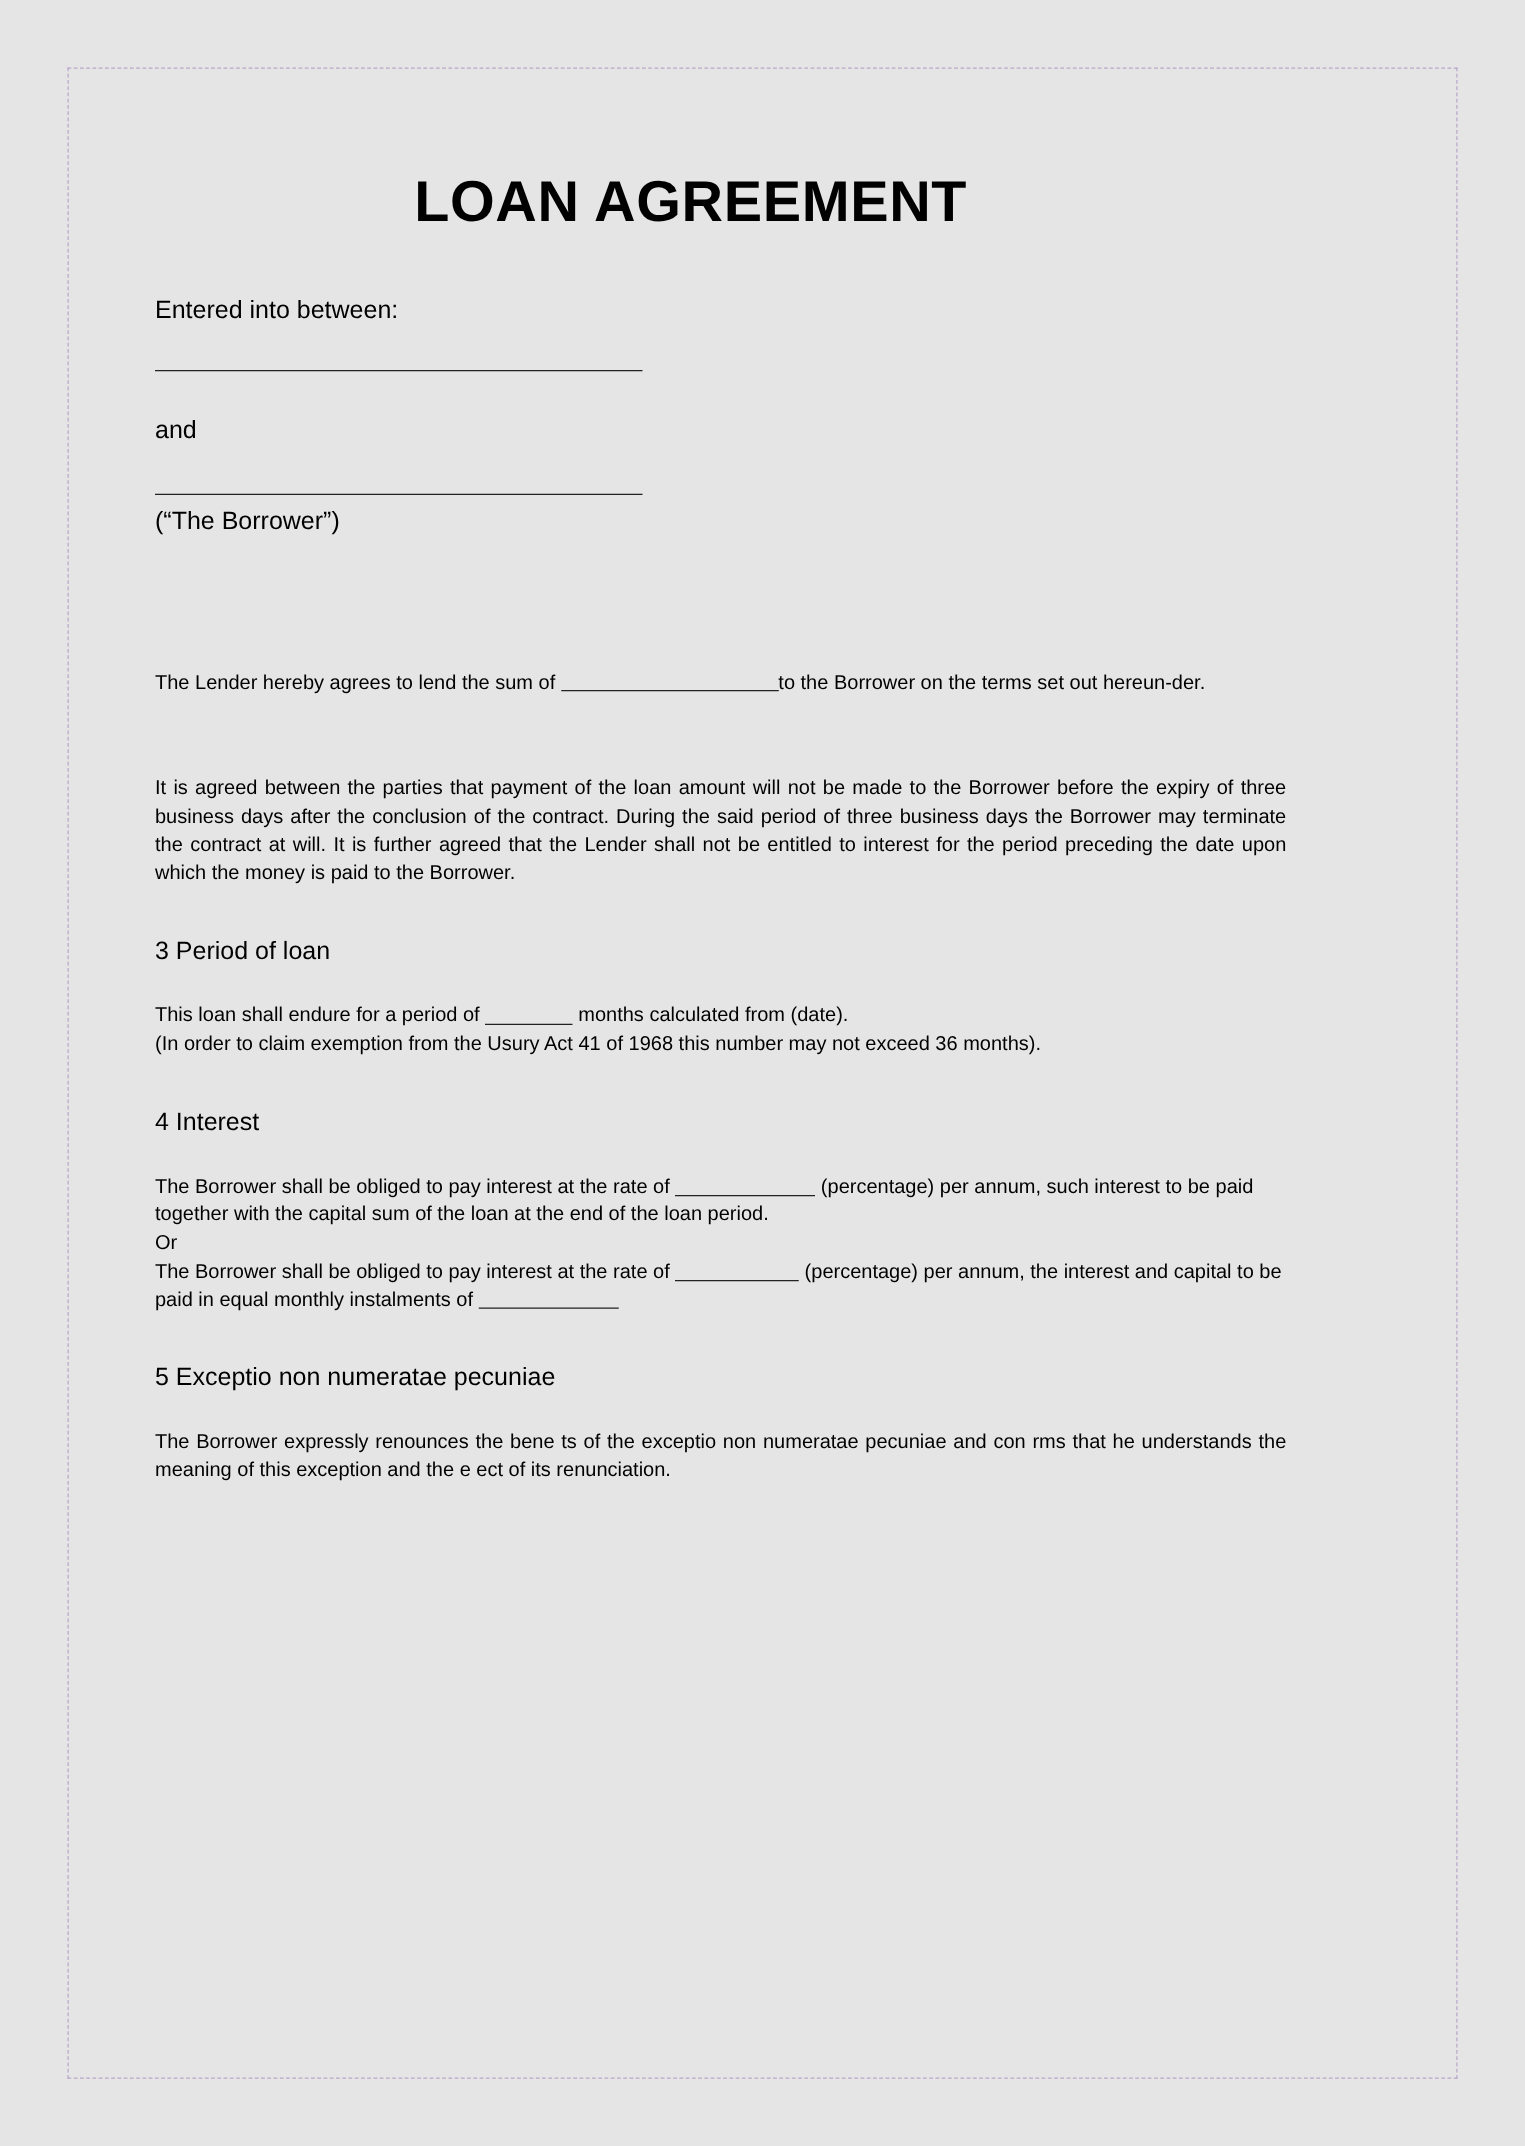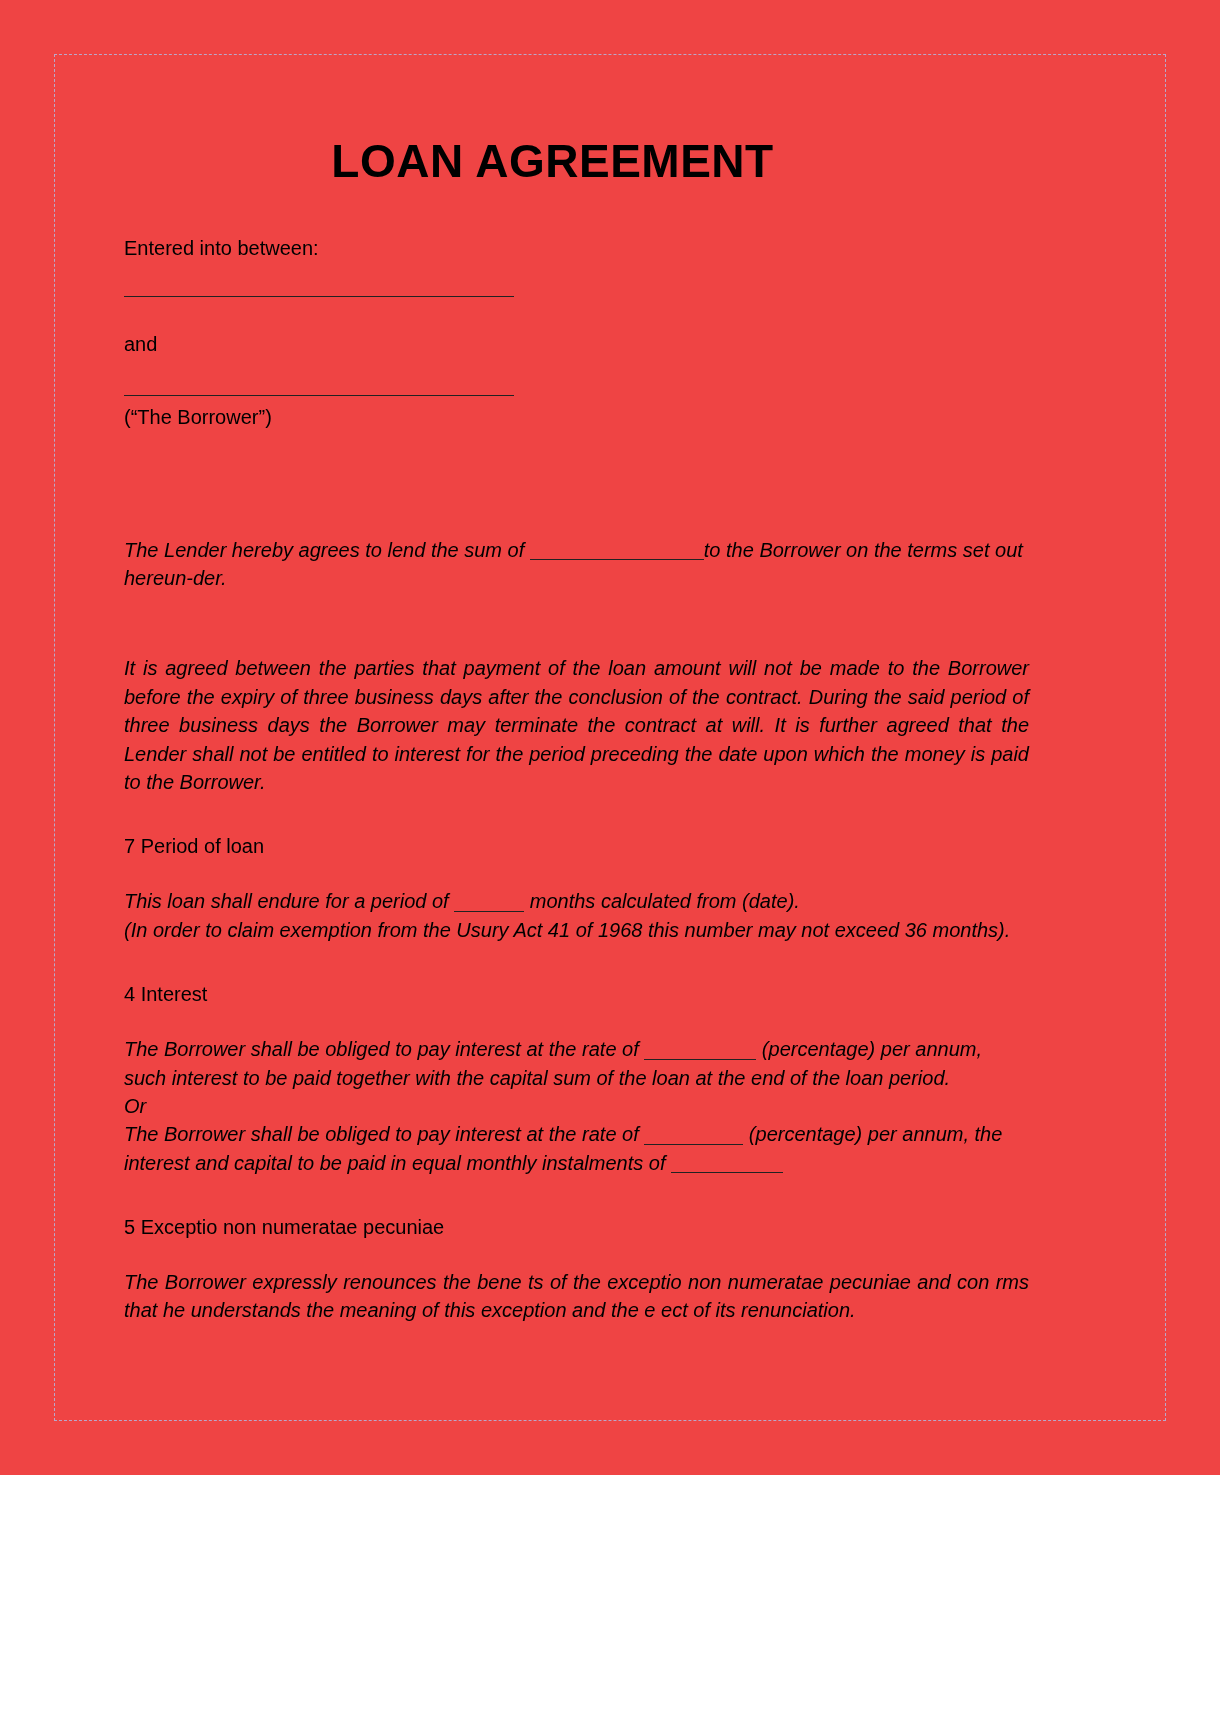--- a/index.html
+++ b/index.html
@@ -8,22 +8,22 @@
     background: #ffffff;
   }
   body {
     font-family: "Liberation Sans", sans-serif;
     color: #000000;
   }
 
   .page {
     position: relative;
     width: 1220px;
-    height: 1475px;
-    background: #ef4444;
+    height: 1717px;
+    background: #e5e5e5;
     box-sizing: border-box;
     overflow: hidden;
   }
 
   
   .page-border {
     position: absolute;
     left: 54px;
     top: 54px;
     right: 54px;
@@ -49,24 +49,23 @@
     line-height: 1.1;
   }
 
   .subtitle {
     font-size: 19.5px;
     margin-top: 103px;
     line-height: 1.45;
   }
 
   .para {
-    font-size: 20px;
+    font-size: 16px;
     line-height: 1.42;
     margin: 0;
-    font-style: italic;
   }
 
   .spacer-lg { height: 78px; }
   .spacer-md { height: 36px; }
   .spacer-sm { height: 26px; }
 
   .entered { font-size: 20px; margin-top: 50px; }
 
   
   .rule-line {
@@ -133,21 +132,21 @@
     <div class="spacer-sm"></div>
     <p class="para"><span>The Lender hereby agrees to lend the sum of </span><span class="blank blank-xl"></span><span>to the Borrower on the terms set out hereun-der.</span></p>
 
     <div class="spacer-md"></div>
 
     <div class="spacer-sm"></div>
     <p class="para justified">It is agreed between the parties that payment of the loan amount will not be made to the Borrower before the expiry of three business days after the conclusion of the contract. During the said period of three business days the Borrower may terminate the contract at will. It is further agreed that the Lender shall not be entitled to interest for the period preceding the date upon which the money is paid to the Borrower.</p>
 
     <div class="spacer-md"></div>
 
-    <div class="heading">7 Period of loan</div>
+    <div class="heading">3 Period of loan</div>
     <div class="spacer-sm"></div>
     <p class="para tight"><span>This loan shall endure for a period of </span><span class="blank blank-sm"></span><span> months calculated from (date).</span><br><span>(In order to claim exemption from the Usury Act 41 of 1968 this number may not exceed 36 months).</span></p>
 
     <div class="spacer-md"></div>
 
     <div class="heading">4 Interest</div>
     <div class="spacer-sm"></div>
     <p class="para tight"><span>The Borrower shall be obliged to pay interest at the rate of </span><span class="blank blank-lg"></span><span> (percentage) per annum, such interest to be paid together with the capital sum of the loan at the end of the loan period.</span><br><span>Or</span><br><span>The Borrower shall be obliged to pay interest at the rate of </span><span class="blank blank-md"></span><span> (percentage) per annum, the interest and capital to be paid in equal monthly instalments of </span><span class="blank blank-lg"></span></p>
 
     <div class="spacer-md"></div>

